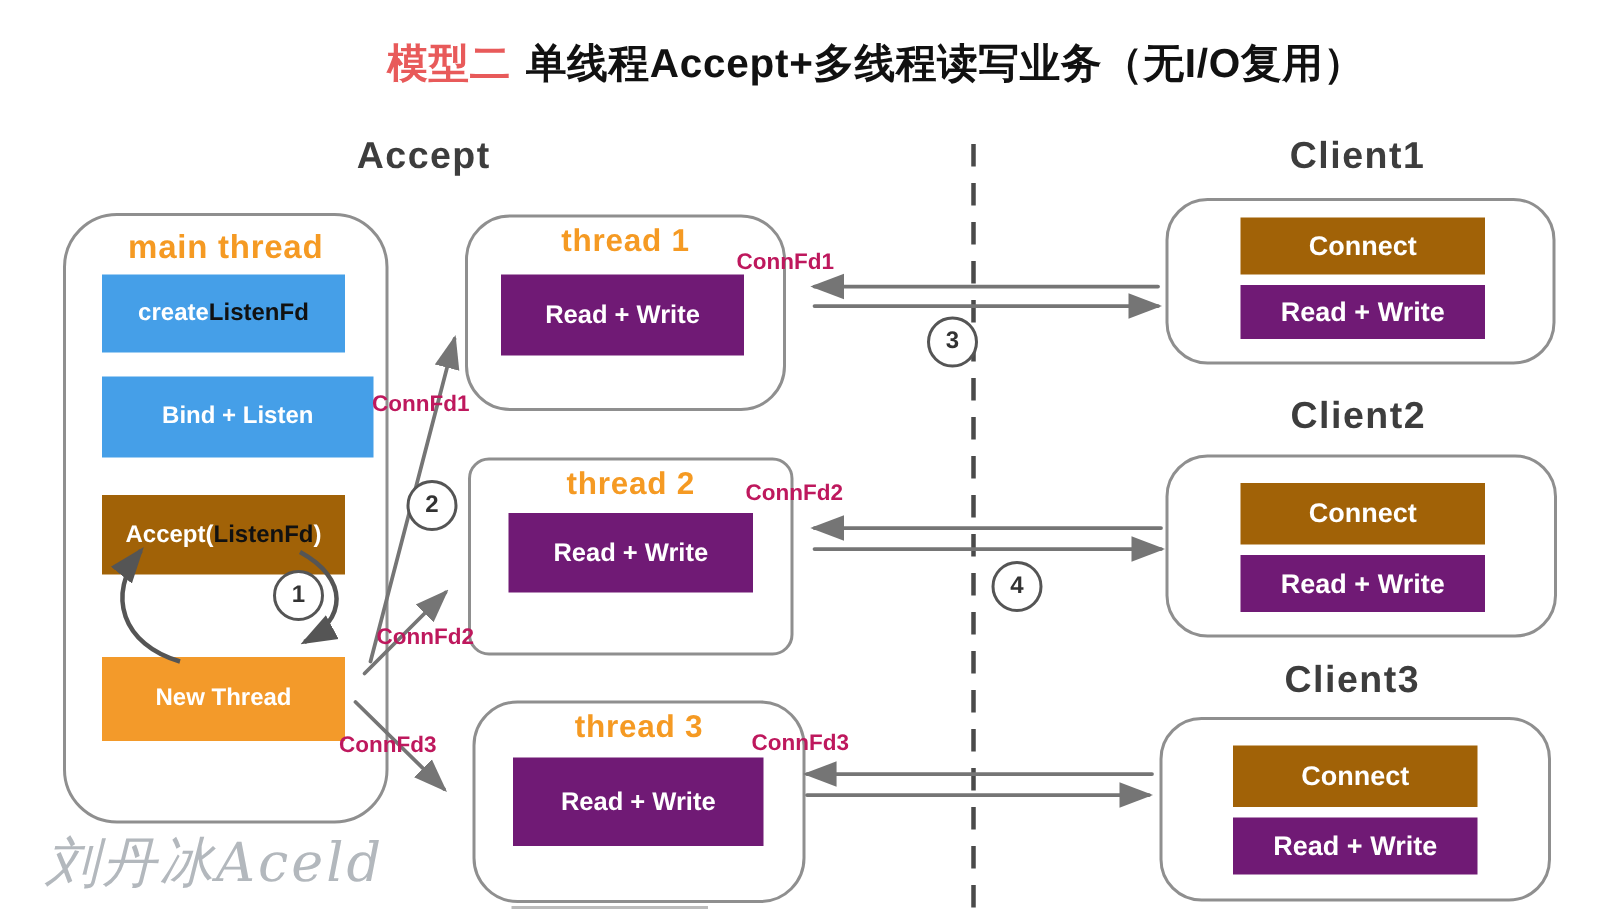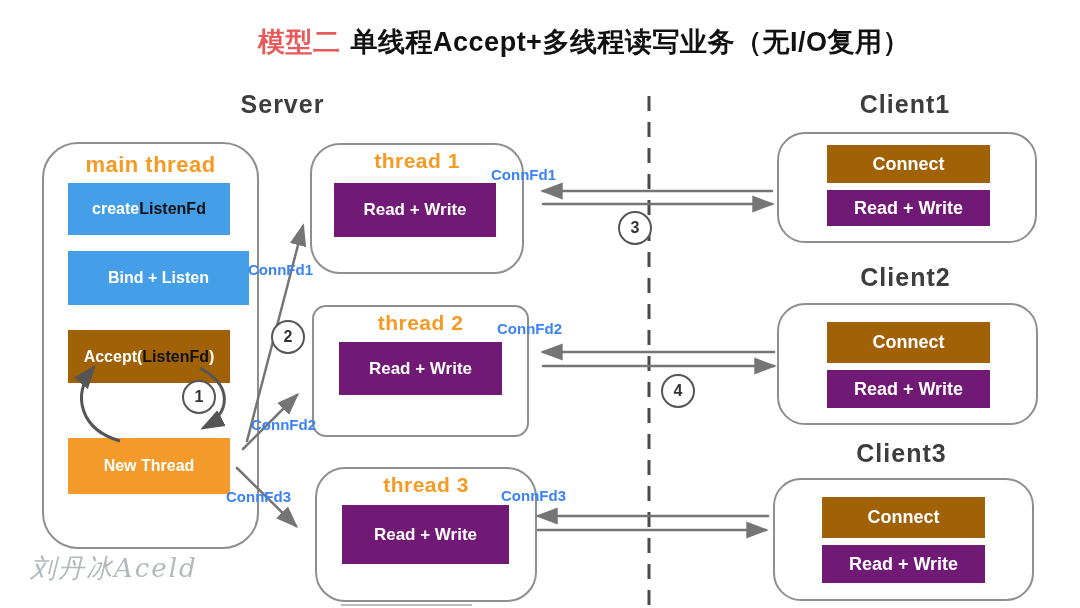--- a/index.html
+++ b/index.html
@@ -37,38 +37,38 @@
   .greenbg{background:#701a75;}
   .client-btn{font-size:18px;}
   
   #arrow-layer{position:absolute;left:0;top:0;z-index:5;pointer-events:none;}
   .numcircle{
     position:absolute;z-index:6;width:30px;height:30px;border-radius:50%;
     background:#fff;border:2px solid #555;display:flex;align-items:center;justify-content:center;
     font-size:16px;font-weight:bold;color:#333;
   }
   .connfd{
-    position:absolute;z-index:6;font-size:15px;font-weight:bold;color:#3b82f6;
+    position:absolute;z-index:6;font-size:15px;font-weight:bold;color:#be185d;
   }
   .watermark{
-    position:absolute;left:30px;top:551px;font-size:26px;color:#b3b8bd;
+    position:absolute;left:30px;top:551px;font-size:36px;color:#b3b8bd;
     font-family:"DejaVu Serif",serif;font-style:italic;letter-spacing:2px;z-index:2;
   }
   .bottom-frag{position:absolute;left:341px;top:604px;width:131px;height:2px;background:#bbb;}
 </style>
 </head>
 <body>
 
 <div id="canvas">
 
   <div class="page-title">
     <span class="red">模型二</span><span>单线程Accept+多线程读写业务（无I/O复用）</span>
   </div>
 
-  <div class="zone-title" style="left:170px;top:90px;width:225px;">Server</div>
+  <div class="zone-title" style="left:170px;top:90px;width:225px;">Accept</div>
   <div class="zone-title" style="left:777px;top:90px;width:256px;">Client1</div>
   <div class="zone-title" style="left:777px;top:263px;width:257px;">Client2</div>
   <div class="zone-title" style="left:773px;top:439px;width:257px;">Client3</div>
 
   <div class="rbox" style="left:42px;top:142px;width:213px;height:403px;border-radius:36px;">
     <div class="inner-title" style="top:8px;">main thread</div>
   </div>
   <div class="abox blue" style="left:68px;top:183px;width:162px;height:52px;">
     <span>create </span>
       <span class="em">ListenFd</span>

